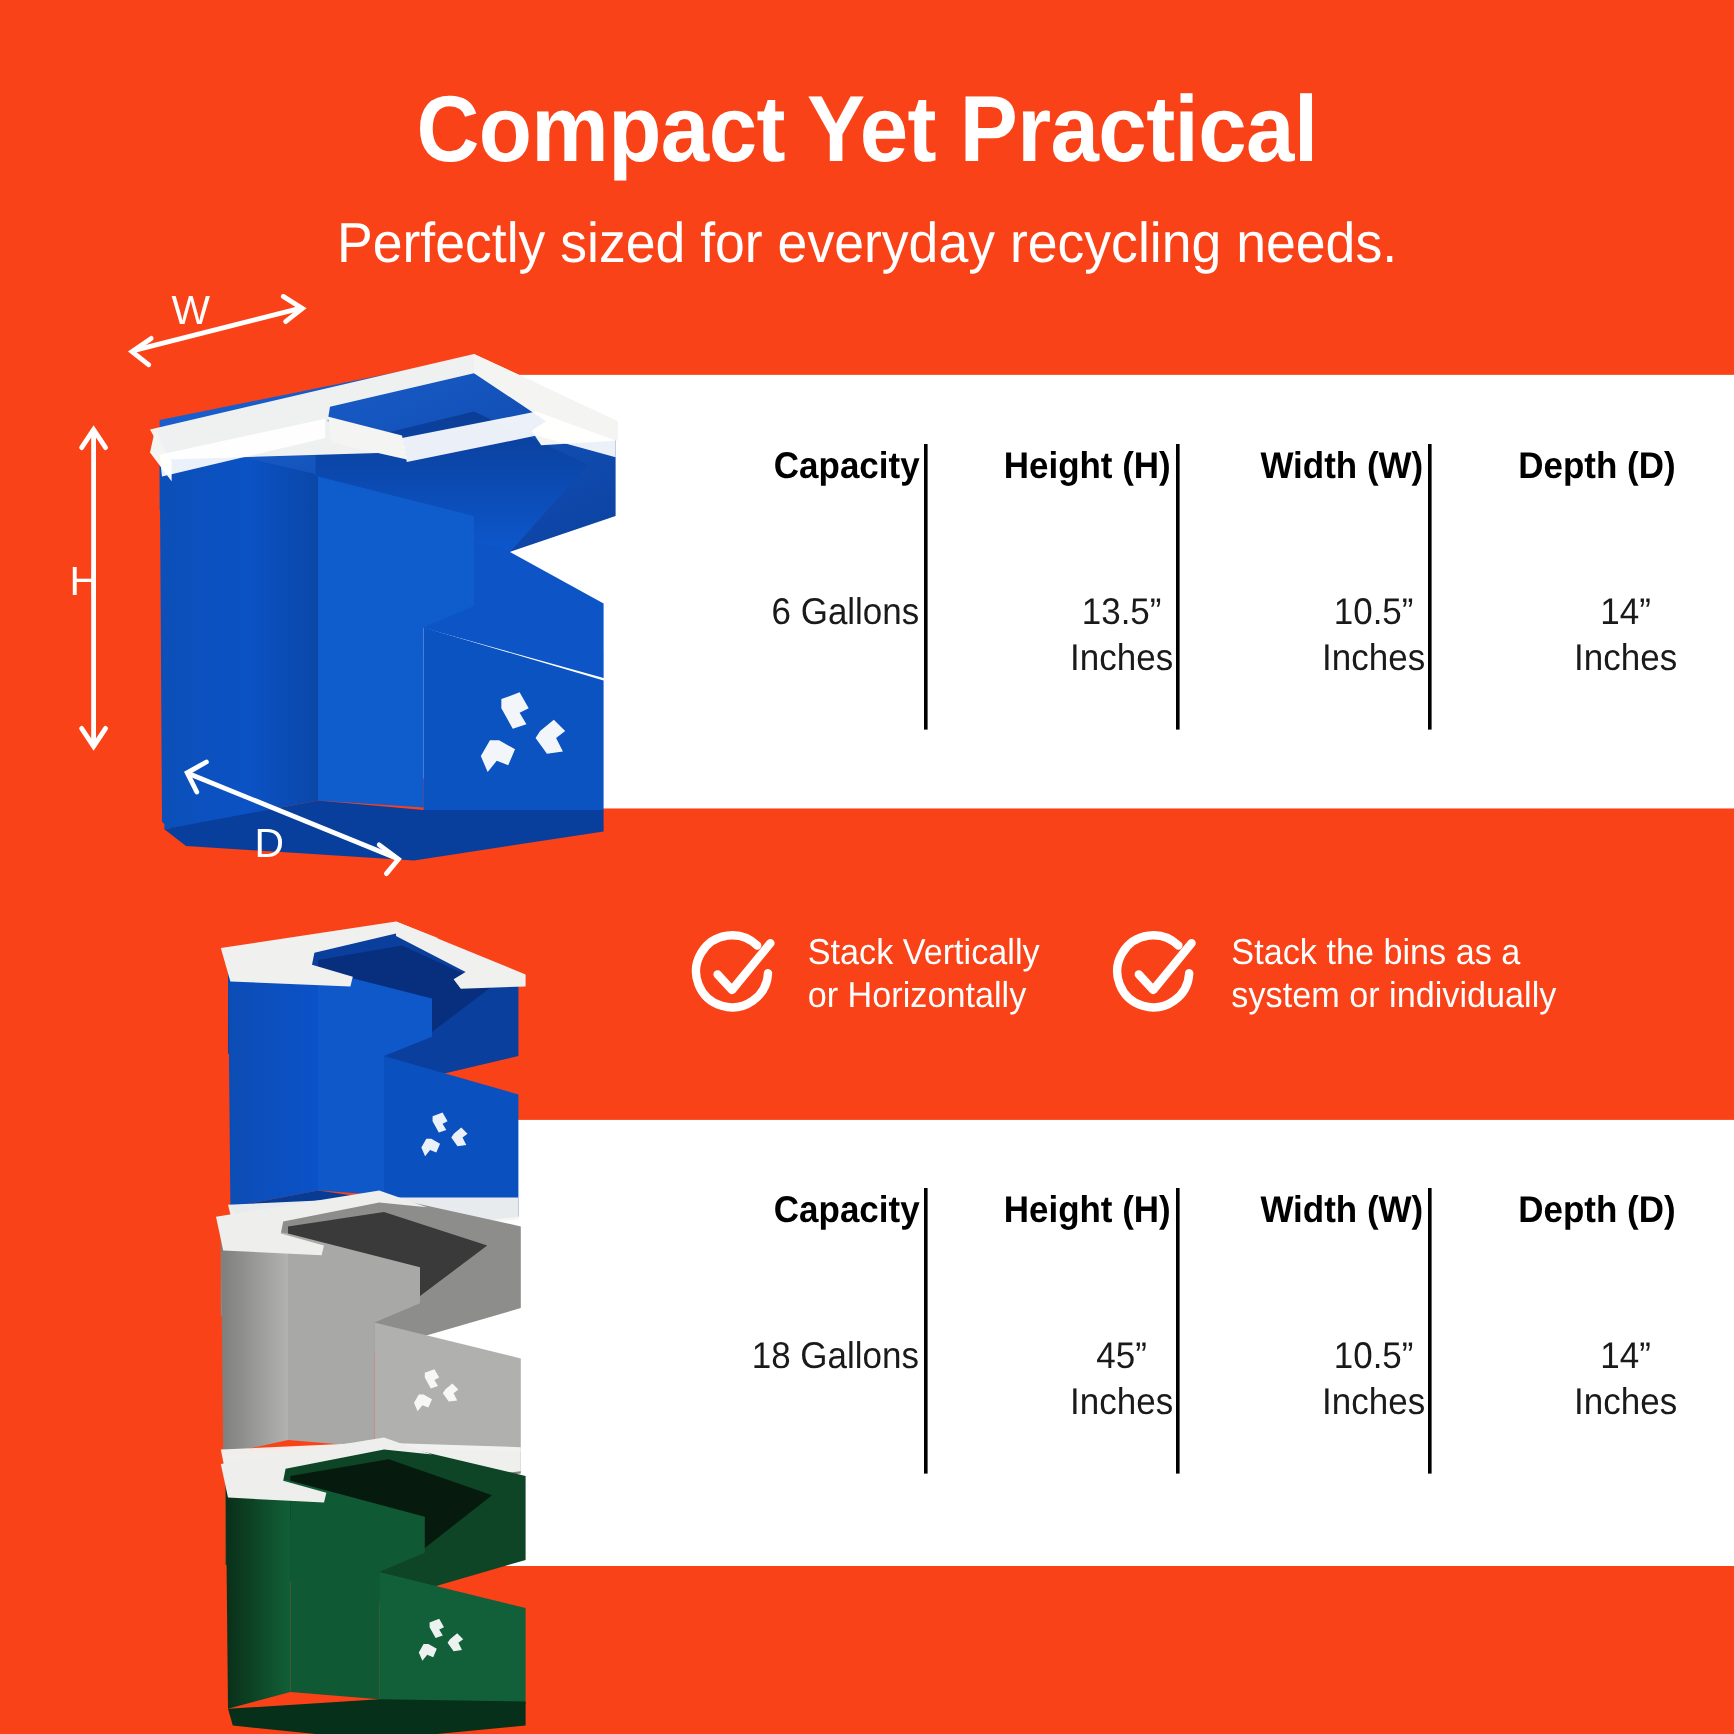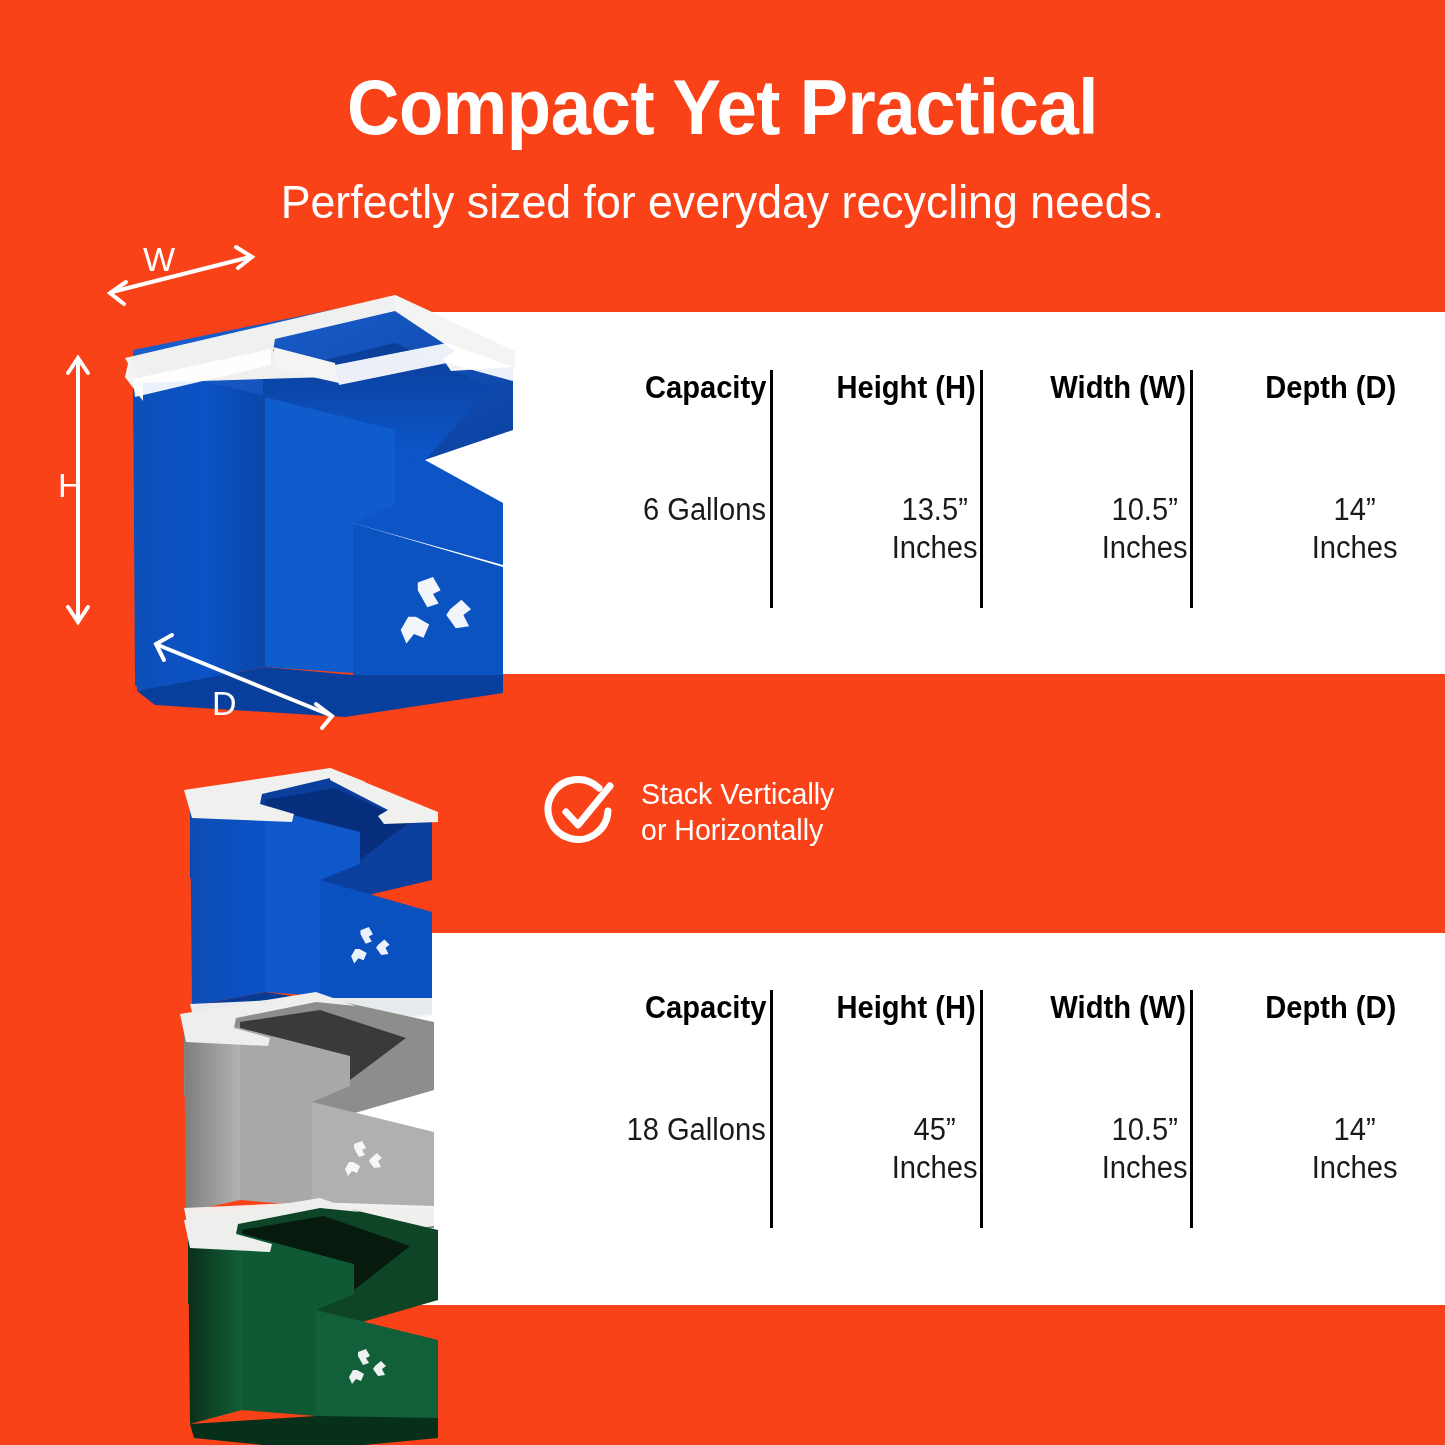--- a/index.html
+++ b/index.html
@@ -77,21 +77,21 @@
     text-align: center;
     line-height: 1.22;
     margin-top: 85px;
     white-space: pre-line;
     transform: scaleX(0.94);
   }
 
   
   #feature-row {
     position: absolute;
-    left: 544px; top: 762px;
+    left: 576px; top: 762px;
     width: 860px; height: 100px;
     display: flex;
     gap: 56px;
   }
   .feature {
     display: flex;
     align-items: center;
     gap: 18px;
   }
   .feature-label {
@@ -229,20 +229,28 @@
 
   <div id="feature-row">
     <div class="feature">
       <svg width="74" height="74" viewBox="0 0 74 74">
         <path d="M55 13 A30 30 0 1 0 64 36" stroke="#ffffff" stroke-width="7" fill="none" stroke-linecap="round"></path>
         <polyline points="22,37 34,50 66,11" stroke="#ffffff" stroke-width="7" fill="none" stroke-linecap="round" stroke-linejoin="round"></polyline>
       </svg>
       <span class="feature-label">Stack Vertically
 or Horizontally</span>
     </div>
+    <div class="feature">
+      <svg width="74" height="74" viewBox="0 0 74 74">
+        <path d="M55 13 A30 30 0 1 0 64 36" stroke="#ffffff" stroke-width="7" fill="none" stroke-linecap="round"></path>
+        <polyline points="22,37 34,50 66,11" stroke="#ffffff" stroke-width="7" fill="none" stroke-linecap="round" stroke-linejoin="round"></polyline>
+      </svg>
+      <span class="feature-label">Stack the bins as a
+system or individually</span>
+    </div>
   </div>
 
   <svg class="bin-art" id="bin-stack" width="360" height="690" viewBox="0 0 360 690">
     <defs>
       <linearGradient id="gBlueF" x1="0" y1="0" x2="1" y2="0">
         <stop offset="0" stop-color="#0c4cb4"></stop>
           <stop offset="1" stop-color="#0b52c8"></stop>
       </linearGradient>
       <linearGradient id="gGrayF" x1="0" y1="0" x2="1" y2="0">
         <stop offset="0" stop-color="#7e7e7c"></stop>

